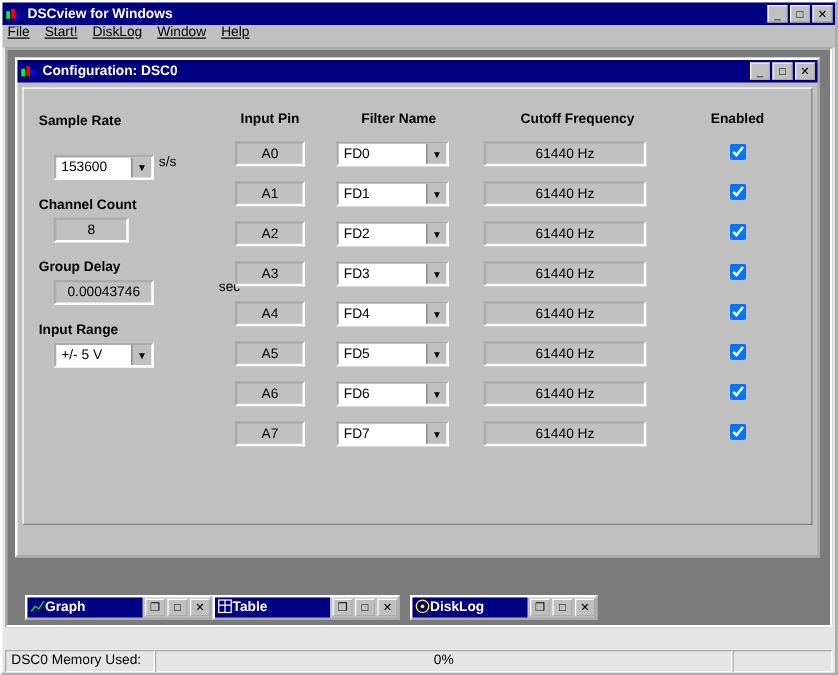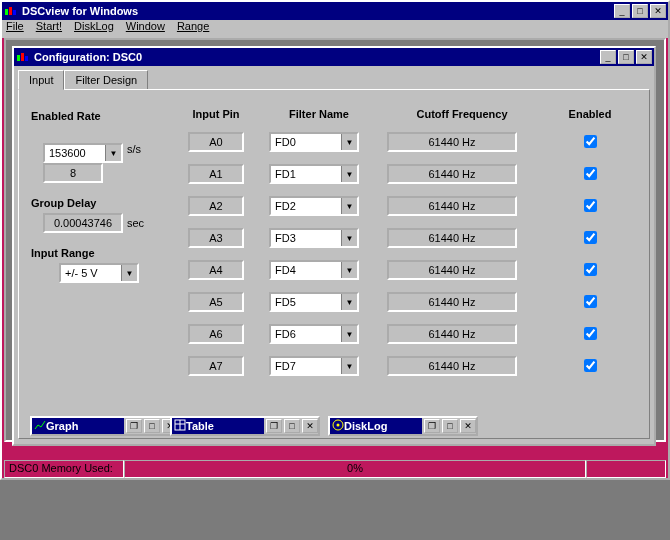--- a/index.html
+++ b/index.html
@@ -8,22 +8,22 @@
     font-family: "MS Sans Serif", Tahoma, sans-serif;
     font-size: 11px;
     background: #7b7b7b;
     width: 670px;
     height: 540px;
     overflow: hidden;
   }
   .outer-window {
     position: relative;
     width: 670px;
-    height: 480px;
-    background: #be185d;
+    height: 540px;
+    background: #e5e5e5;
     border: 2px outset #fff;
   }
   .title-bar {
     background: #000080;
     color: #fff;
     height: 18px;
     display: flex;
     align-items: center;
     padding: 0 2px;
   }
@@ -217,21 +217,21 @@
     flex: 1;
     height: 100%;
     display: flex;
     align-items: center;
     padding: 0 2px;
     font-weight: bold;
   }
   .mini-controls {
     display: flex;
   }
-  .graph-bar { left: 24px; }
+  .graph-bar { left: 14px; }
   .table-bar { left: 164px; }
   .disklog-bar { left: 322px; align-items: center; }
   
   .status-bar {
     position: absolute;
     bottom: 0;
     left: 2px;
     right: 2px;
     height: 18px;
     display: flex;
@@ -263,68 +263,65 @@
     <span class="win-btn">_</span>
     <span class="win-btn">□</span>
     <span class="win-btn">✕</span>
   </div>
 
   <div class="menu-bar">
     <span class="menu-item"><u>File</u></span>
     <span class="menu-item"><u>Start!</u></span>
     <span class="menu-item"><u>DiskLog</u></span>
     <span class="menu-item"><u>Window</u></span>
-    <span class="menu-item"><u>Range</u></span>
+    <span class="menu-item"><u>Help</u></span>
   </div>
 
   <div class="mdi-client">
 
     <div class="child-window config-window">
       <div class="title-bar">
         <span class="icon">
           <svg width="14" height="14">
               <rect x="1" y="5" width="3" height="6" fill="#00ff00"></rect>
               <rect x="5" y="3" width="3" height="8" fill="#ff0000"></rect>
               <rect x="9" y="6" width="3" height="5" fill="#0000ff"></rect>
             </svg>
         </span>
         <span class="title-text">Configuration: DSC0</span>
         <span class="win-btn">_</span>
         <span class="win-btn">□</span>
         <span class="win-btn">✕</span>
       </div>
       <div class="config-body">
-        <div class="tab-strip">
-          <div class="tab active">Input</div>
-          <div class="tab inactive">Filter Design</div>
-        </div>
         <div class="tab-panel">
 
           <div class="left-col">
-            <div class="param-label">Enabled Rate</div>
+            <div class="param-label">Sample Rate</div>
             <div style="display:flex;margin-left:12px;margin-top:21px;">
               <span class="dropdown-wrap">
                 <span class="dropdown-text">153600</span>
                 <span class="dropdown-arrow">▼</span>
               </span>
               <span class="unit">s/s</span>
             </div>
 
+            <div class="param-label">Channel Count</div>
             <div style="margin-left:12px;">
               <span class="sunken-field readonly" style="min-width:60px">8</span>
             </div>
 
             <div class="param-label">Group Delay</div>
-            <div style="display:flex;align-items:center;margin-left:12px;">
+            <div style="display:flex;margin-left:12px;gap:48px;">
               <span class="sunken-field readonly">0.00043746</span>
               <span class="unit">sec</span>
             </div>
 
             <div class="param-label">Input Range</div>
-            <div style="margin-left:28px;">
+            <div style="margin-left:12px;">
               <span class="dropdown-wrap">
                 <span class="dropdown-text">+/- 5 V</span>
                 <span class="dropdown-arrow">▼</span>
               </span>
             </div>
           </div>
 
           <div class="right-col">
             <div class="grid" id="channel-grid">
               <div class="grid-header">Input Pin</div>

